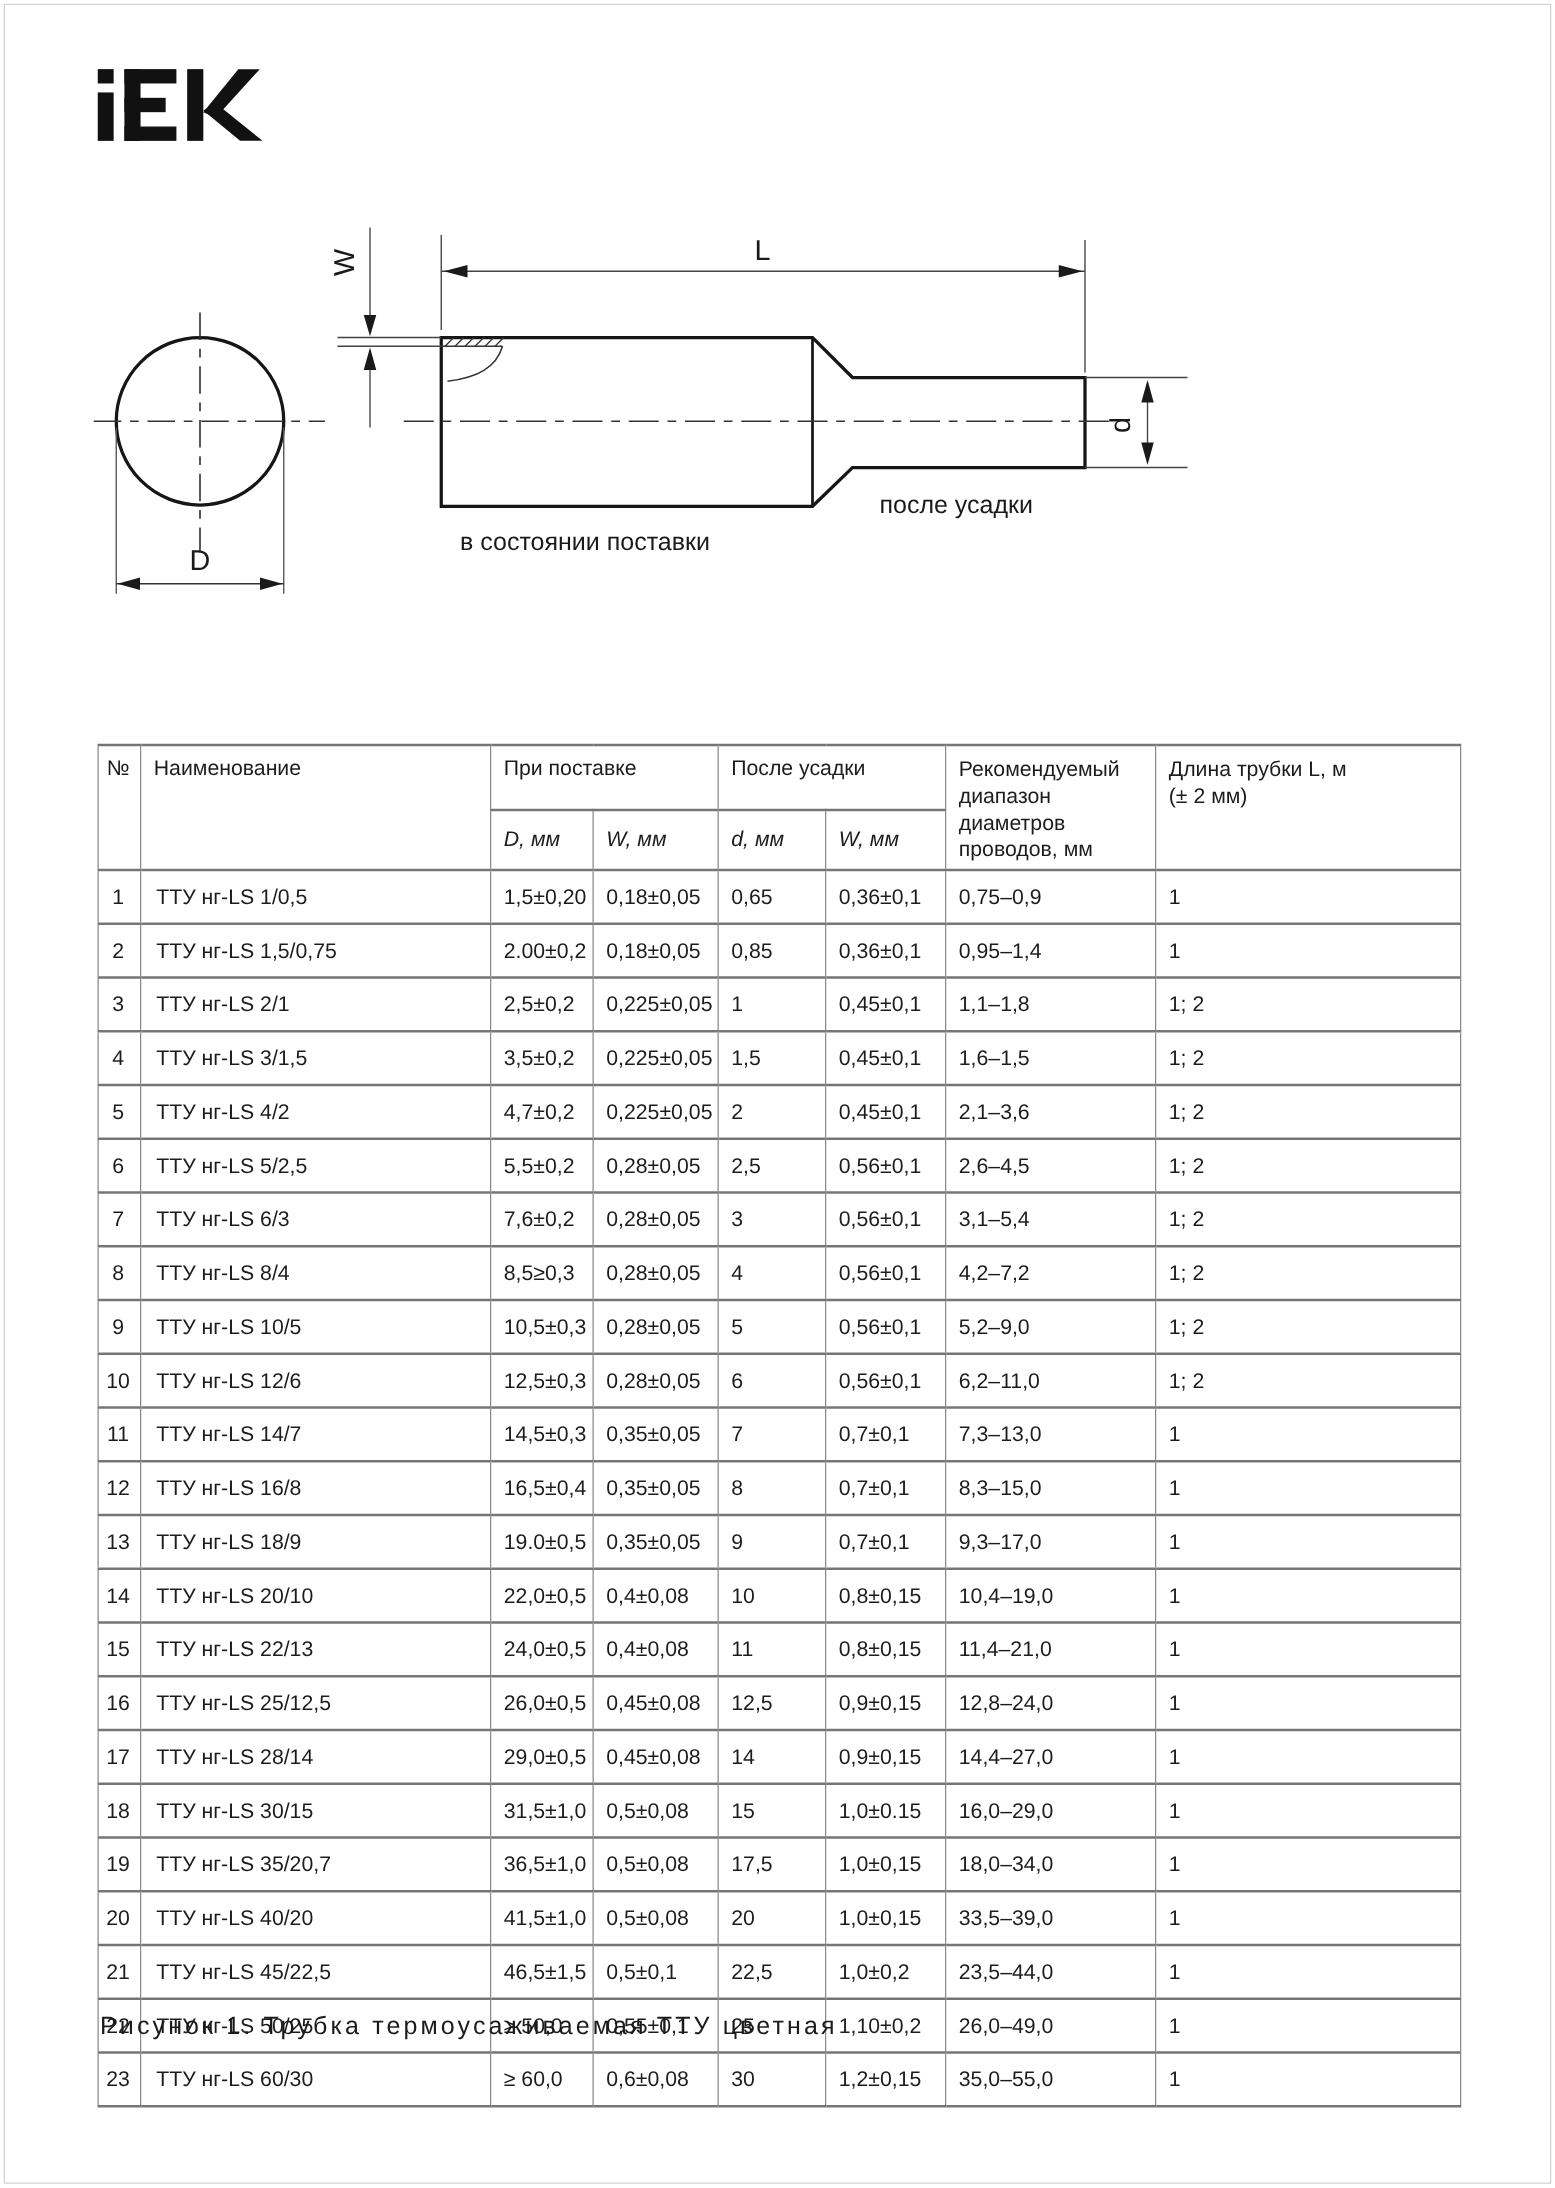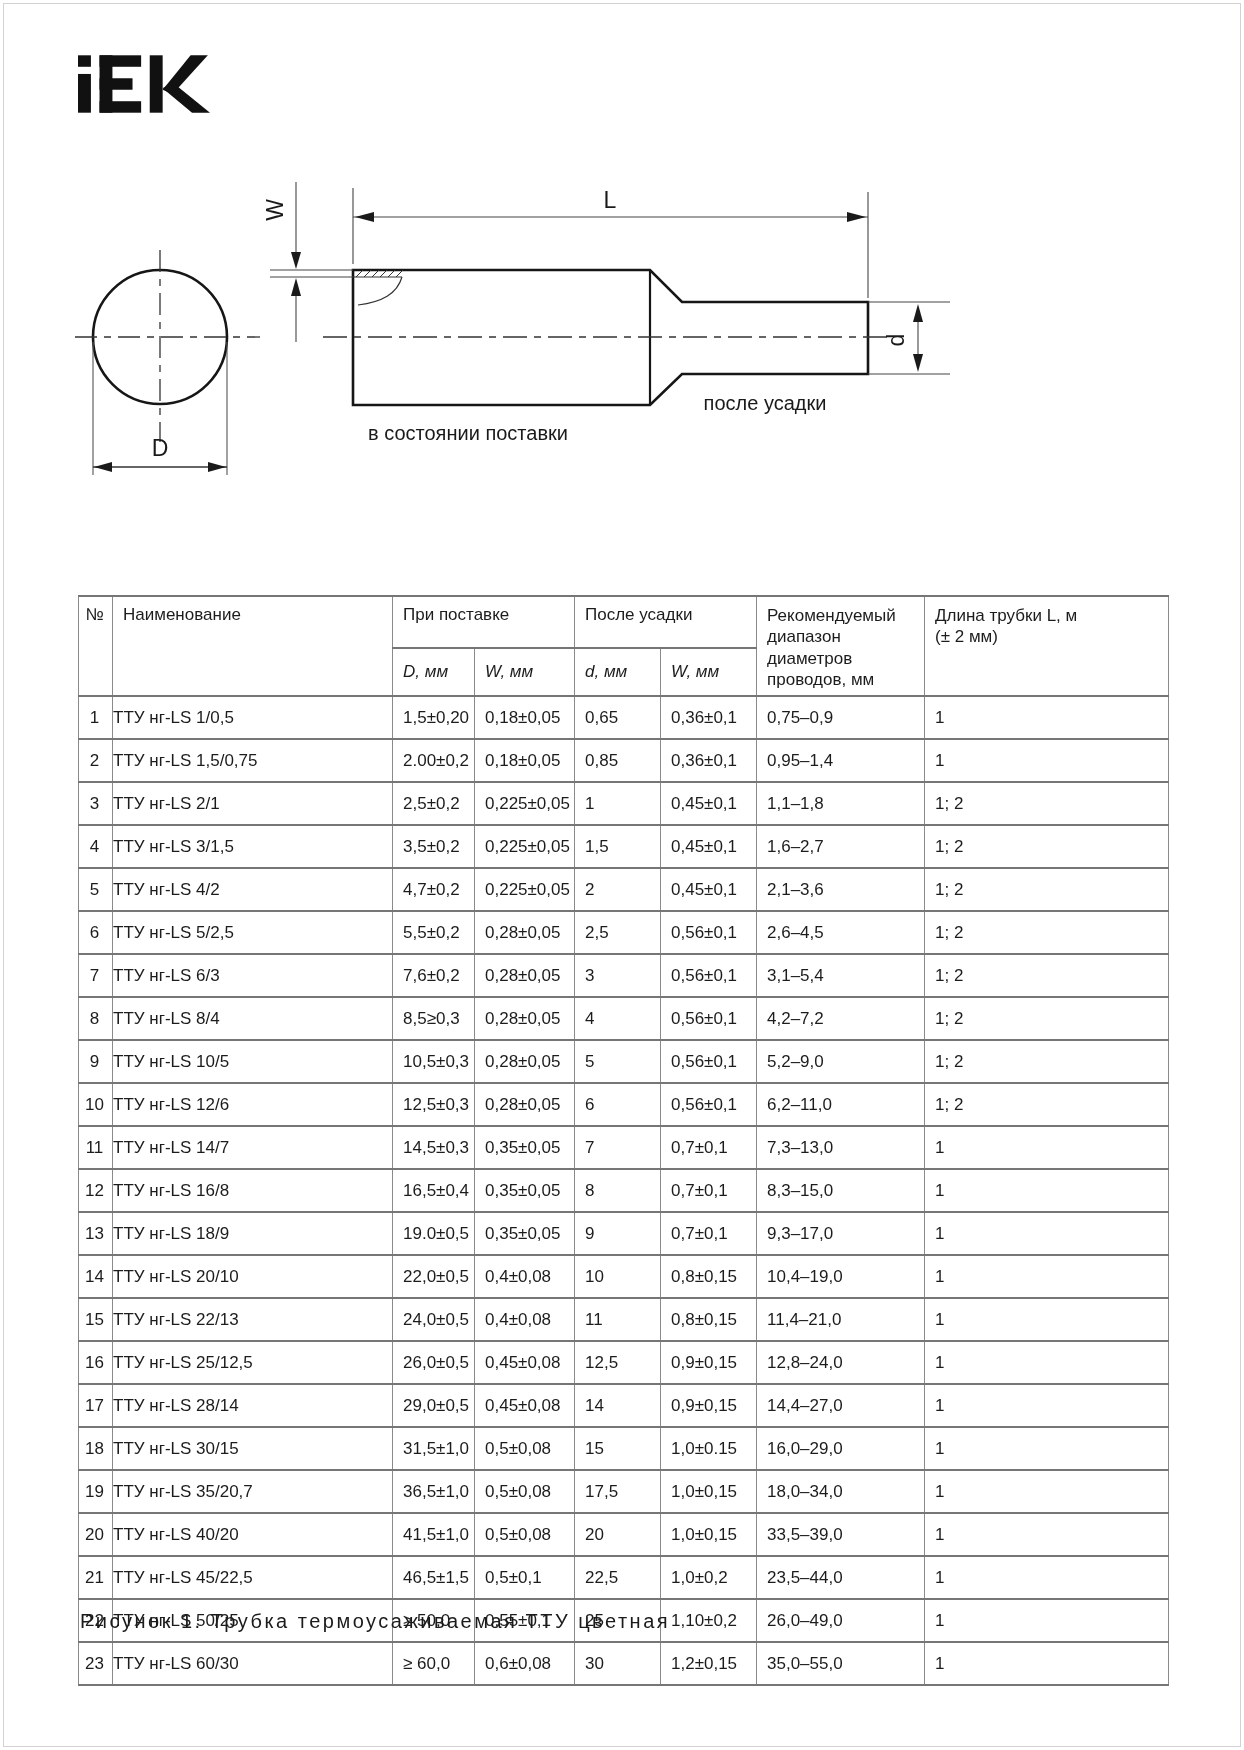--- a/index.html
+++ b/index.html
@@ -27,21 +27,21 @@
     border-left:1.5px solid #8a8a8a;border-right:1.5px solid #8a8a8a;
     border-top:2px solid #767676;border-bottom:2px solid #767676;
     padding:2px 6px 2px 10px;text-align:left;font-weight:normal;
     overflow:visible;white-space:nowrap;
   }
   #spec-table thead tr.h1 th{height:40px;vertical-align:top;padding-top:8px;}
   #spec-table thead tr.h2 th{height:42px;vertical-align:middle;font-style:italic;}
   #spec-table thead th.wrap{white-space:normal;line-height:1.25;}
   #spec-table tbody td{height:37px;vertical-align:middle;}
   #spec-table td:first-child,#spec-table th.c-num{text-align:center;padding-left:4px;}
-  #spec-table td:nth-child(2){padding-left:0;}
+  #spec-table td:nth-child(2){padding-left:12px;}
 
   #caption{
     position:absolute;left:80px;top:1610px;
     font-size:20px;letter-spacing:2.5px;color:#1b1b1b;white-space:nowrap;
   }
 </style>
 </head>
 <body>
 
 <div class="page-frame"></div>
@@ -186,21 +186,21 @@
         <td>1,1–1,8</td>
         <td>1; 2</td>
       </tr>
       <tr>
         <td>4</td>
         <td>ТТУ нг-LS 3/1,5</td>
         <td>3,5±0,2</td>
         <td>0,225±0,05</td>
         <td>1,5</td>
         <td>0,45±0,1</td>
-        <td>1,6–2,7</td>
+        <td>1,6–1,5</td>
         <td>1; 2</td>
       </tr>
       <tr>
         <td>5</td>
         <td>ТТУ нг-LS 4/2</td>
         <td>4,7±0,2</td>
         <td>0,225±0,05</td>
         <td>2</td>
         <td>0,45±0,1</td>
         <td>2,1–3,6</td>

